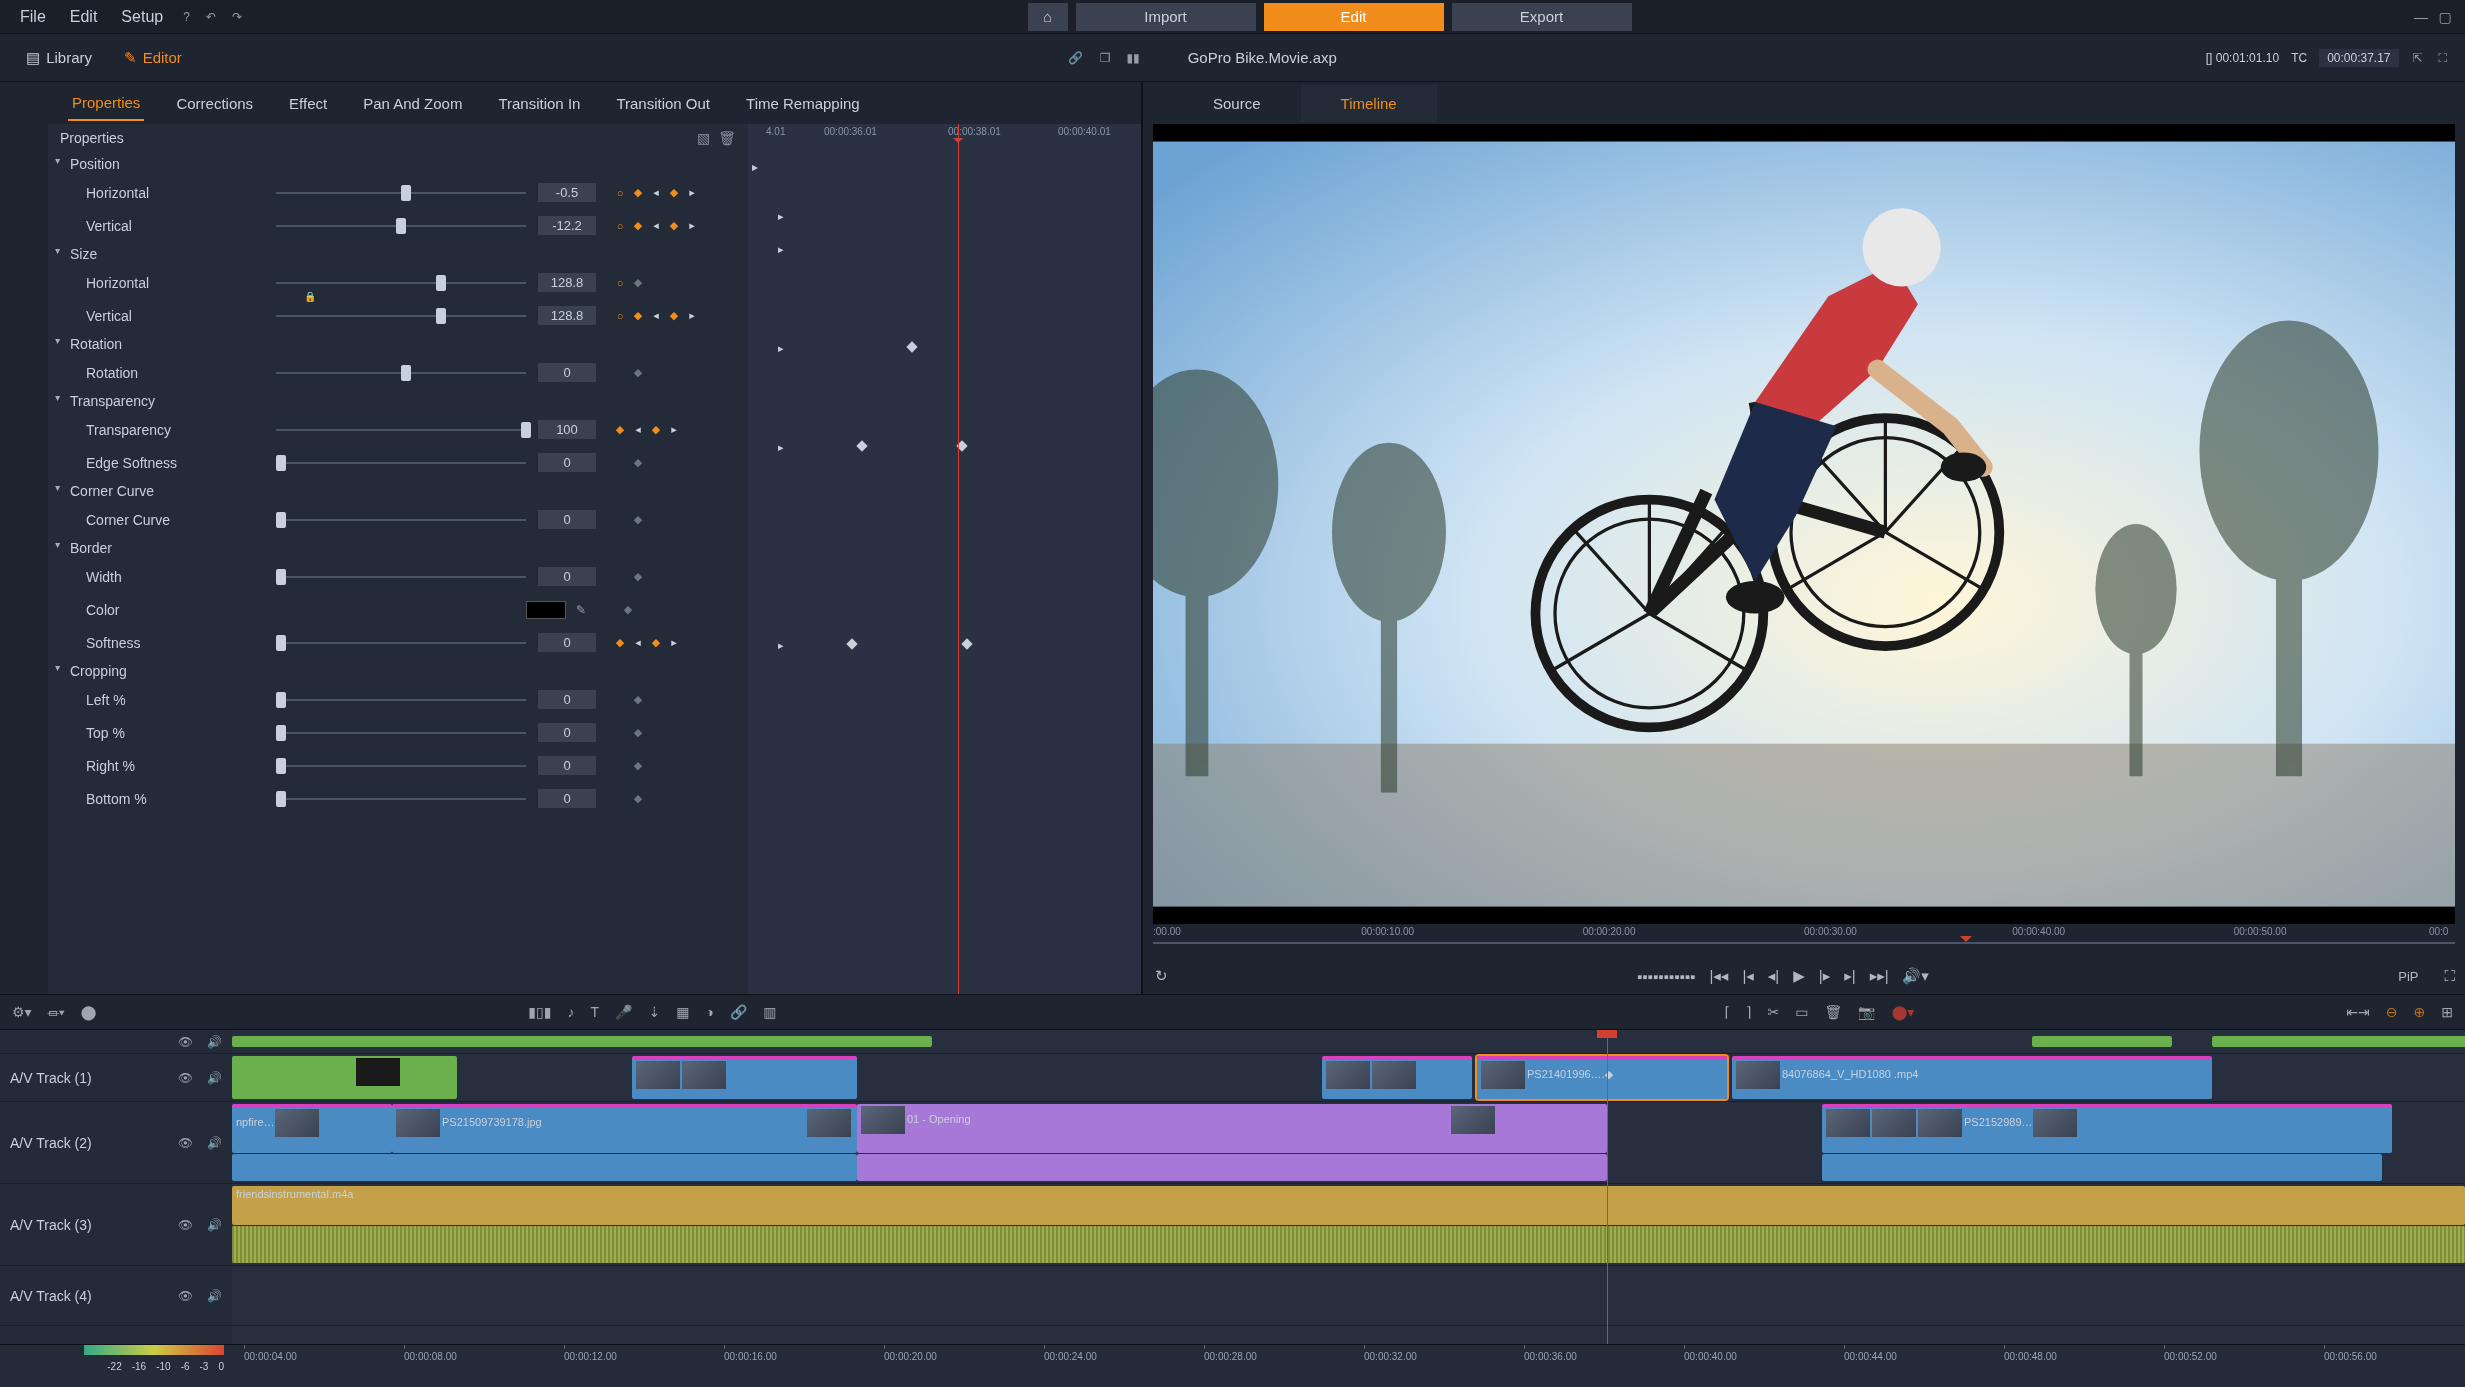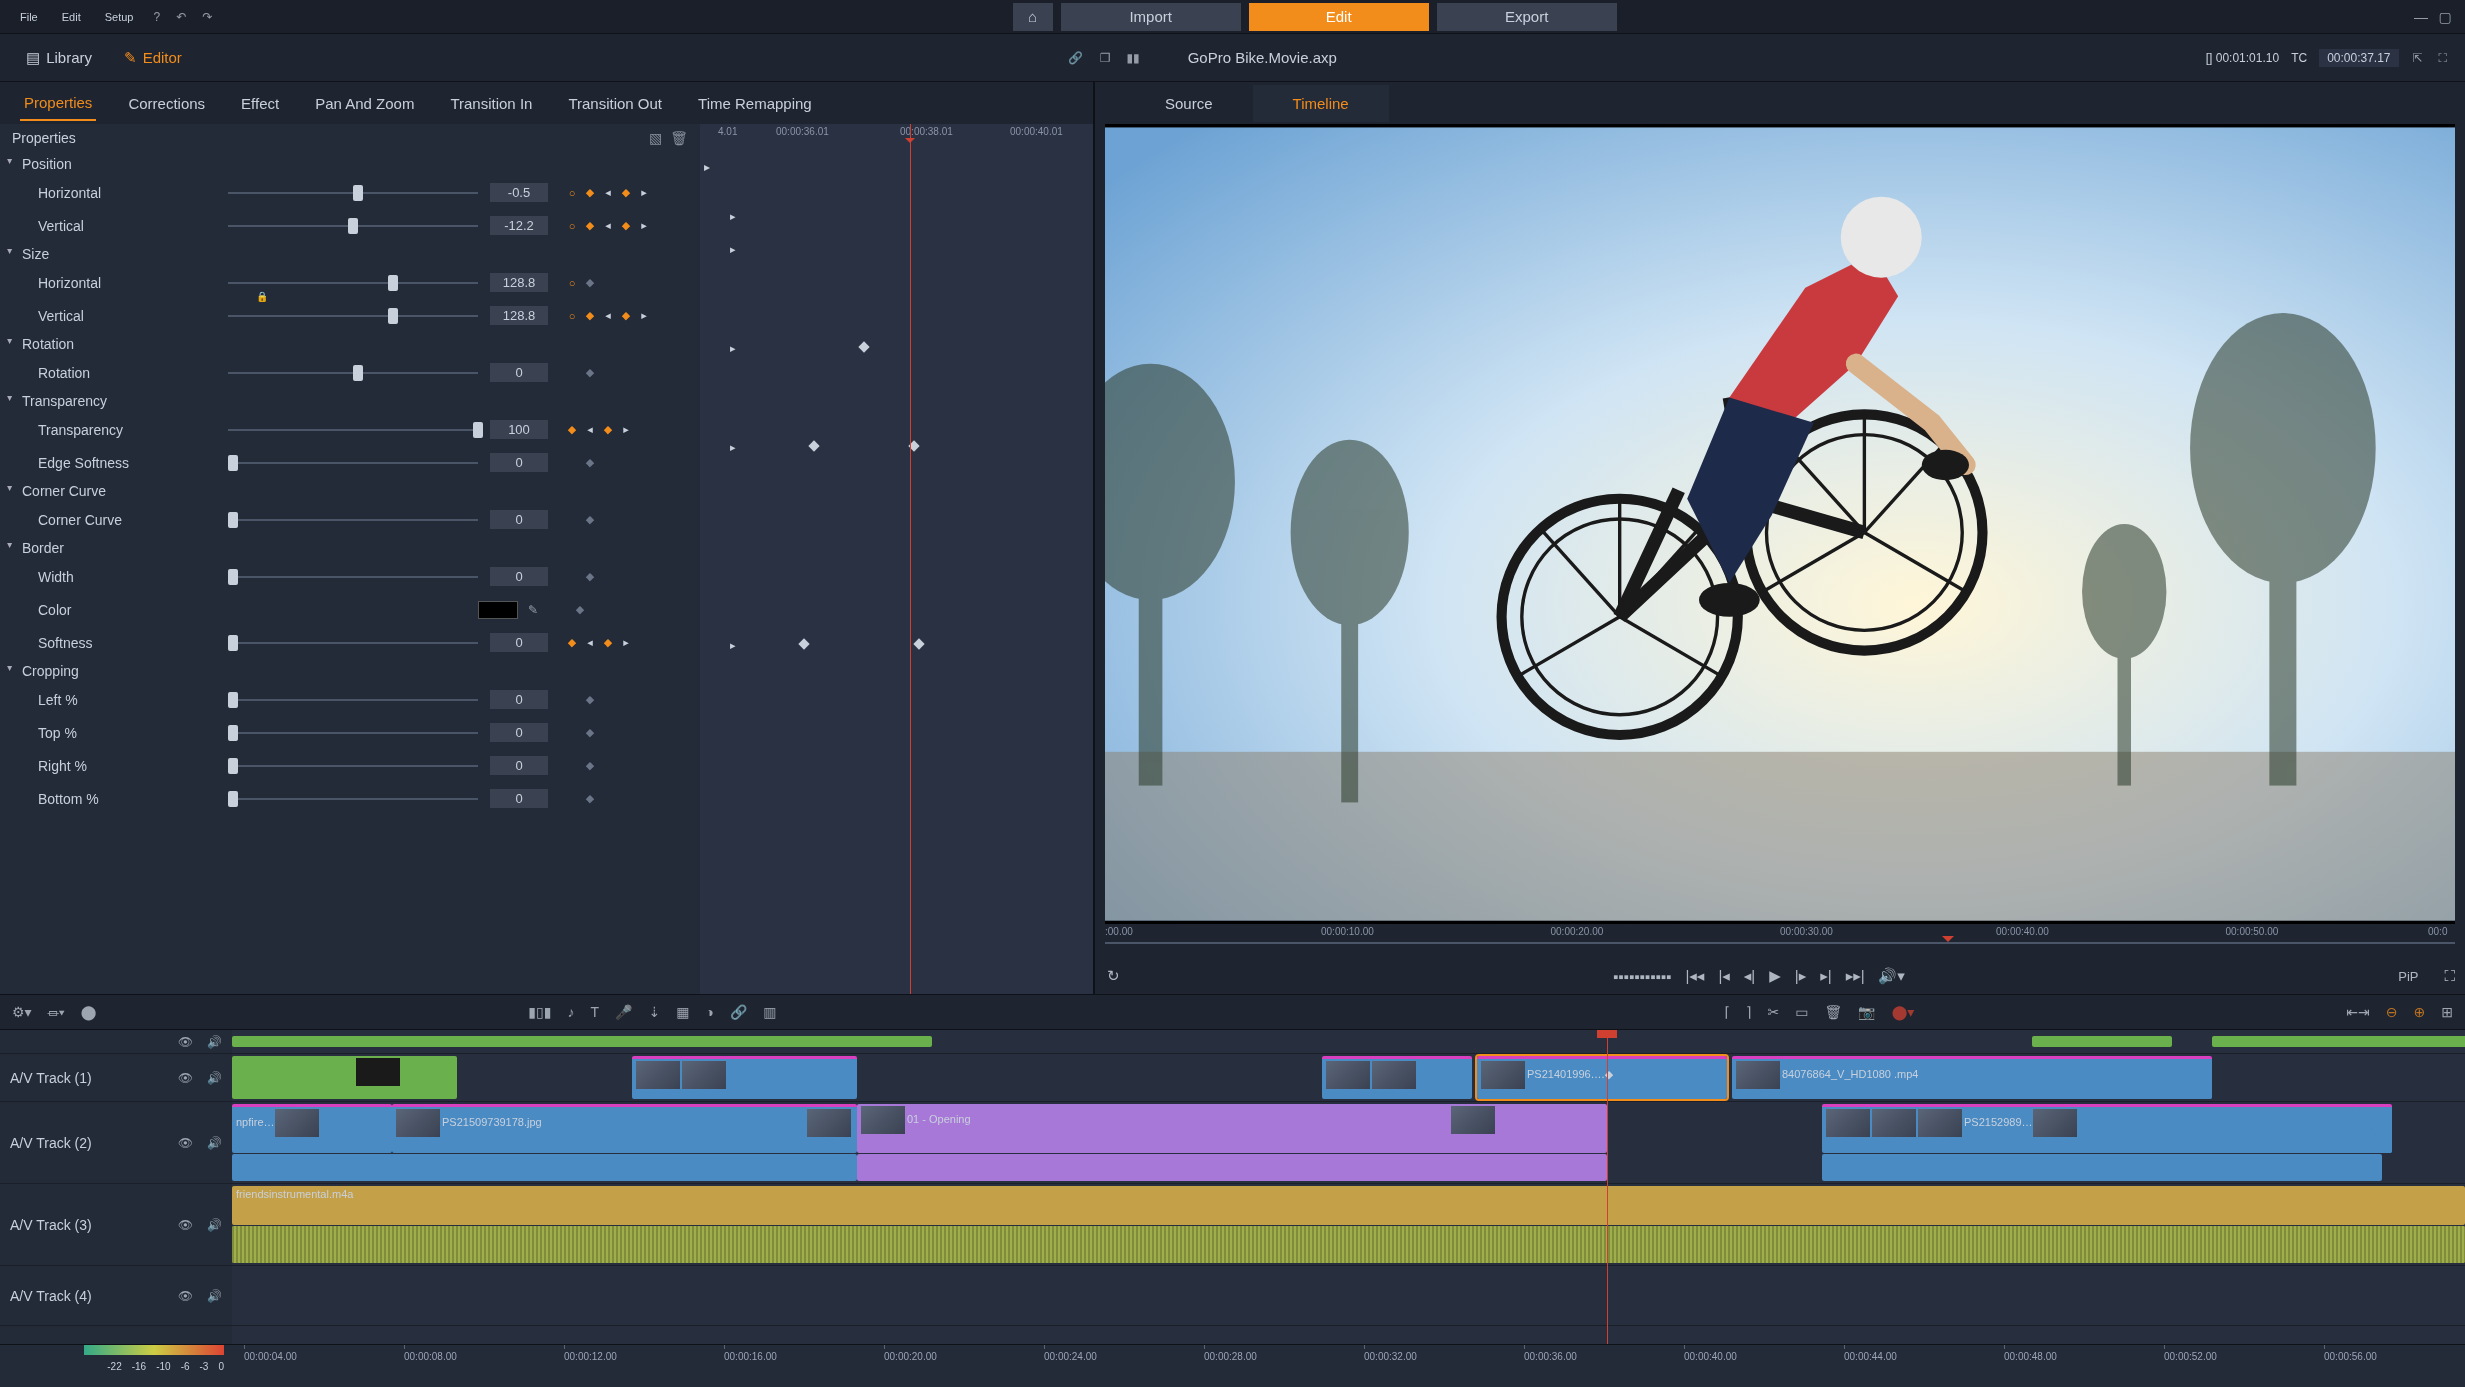--- a/index.html
+++ b/index.html
@@ -1,39 +1,39 @@
 <!DOCTYPE html>
 <html><head>
 <meta charset="utf-8">
 <style>
 * { margin: 0; padding: 0; box-sizing: border-box; font-family: "Segoe UI", Arial, sans-serif; }
 body { background: #1e2430; color: #c8d0dc; font-size: 12px; overflow: hidden; width: 2465px; height: 1387px; }
 
 
 .menubar { height: 34px; background: #1a1f2a; display: flex; align-items: center; padding: 0 8px; border-bottom: 1px solid #0e1218; }
-.menubar .menu-item { padding: 4px 12px; cursor: pointer; font-size: 11px; }
+.menubar .menu-item { padding: 4px 12px; cursor: pointer; font-size: 16px; }
 .menubar .icon-btn { padding: 4px 8px; cursor: pointer; opacity: .7; }
 .menubar .spacer { flex: 1; }
 .menubar .big-btn { width: 180px; height: 28px; background: #3a4252; margin: 0 4px; display: flex; align-items: center; justify-content: center; font-size: 15px; cursor: pointer; }
 .menubar .big-btn.home { width: 40px; }
 .menubar .big-btn.active { background: #f28c1a; color: #fff; }
 .menubar .win-btn { width: 24px; text-align: center; opacity: .7; cursor: pointer; font-size: 14px; }
 
 
 .librow { height: 48px; background: #1e2430; display: flex; align-items: center; padding: 0 10px; border-bottom: 1px solid #0e1218; }
 .librow .tab { padding: 8px 16px; font-size: 15px; cursor: pointer; display: flex; align-items: center; gap: 6px; }
 .librow .tab.active { color: #f28c1a; }
 .librow .spacer { flex: 1; }
 .librow .small-icon { padding: 4px 8px; opacity: .7; cursor: pointer; }
 .librow .proj-title { margin-left: 40px; font-size: 15px; }
 .librow .tc { font-size: 12px; margin: 0 6px; }
 .librow .tc-box { background: #2a3244; padding: 2px 8px; }
 
 
-.main { display: flex; height: 912px; }
+.main { display: flex; height: 912px; padding-left: 48px; }
 
 
 .left { width: 1095px; background: #1e2430; border-right: 2px solid #0e1218; display: flex; flex-direction: column; }
 .left-tabs { height: 42px; display: flex; align-items: center; padding: 0 20px; gap: 28px; }
 .left-tabs .tab { font-size: 15px; padding: 8px 4px; cursor: pointer; }
 .left-tabs .tab.active { color: #f28c1a; border-bottom: 2px solid #f28c1a; }
 .prop-area { flex: 1; display: flex; overflow: hidden; }
 .prop-list { width: 700px; background: #232a38; overflow-y: auto; }
 .prop-header { display: flex; align-items: center; padding: 6px 12px; font-size: 14px; background: #232a38; }
 .prop-header .spacer { flex: 1; }

